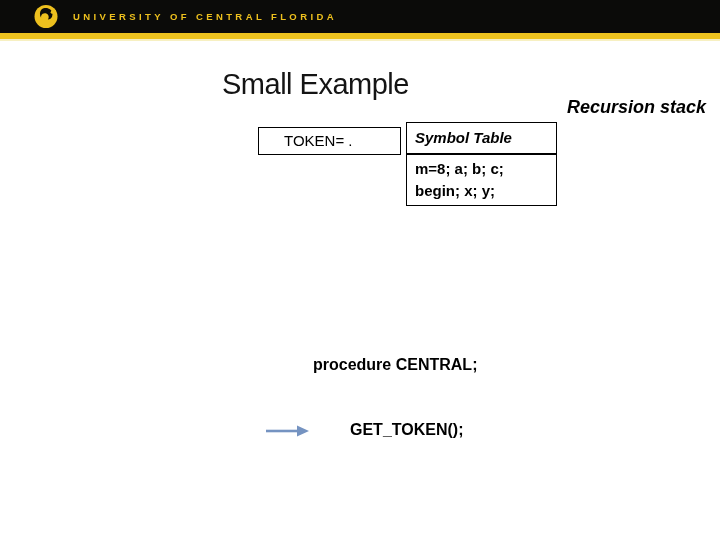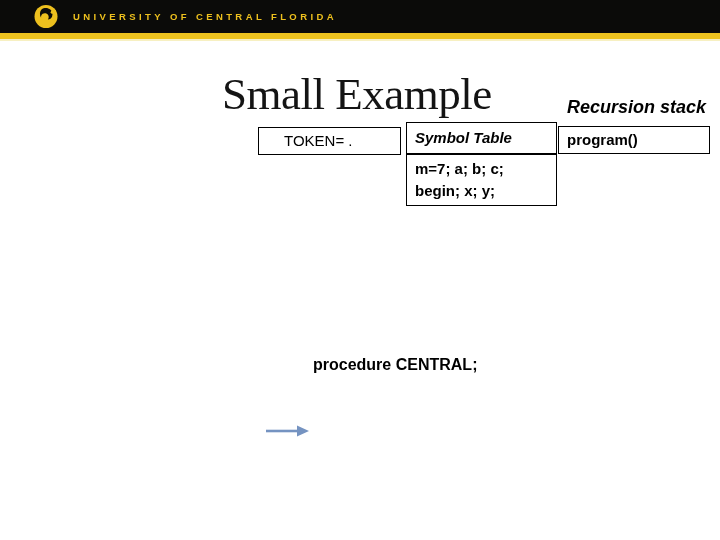--- a/index.html
+++ b/index.html
@@ -10,22 +10,22 @@
 
   
   .header-bar { position:absolute; left:0; top:0; width:720px; height:33px; background:#0b0b09;text-align:right; }
   .logo { position:absolute; left:33px; top:3px; width:27px; height:27px; }
   .brand { position:absolute; left:73px; top:0; height:33px; display:flex; align-items:center;
            color:#edc01e; font-size:9.5px; font-weight:bold; letter-spacing:3.4px; white-space:nowrap; }
   .gold-band { position:absolute; left:0; top:33px; width:720px; height:6px; background:#eec31f; }
   .pale-band { position:absolute; left:0; top:39px; width:720px; height:2px; background:#f7f0c2; }
 
   
-  .title { position:absolute; left:222px; top:68px; font-size:45px; letter-spacing:-0.5px;
-           color:#141414; white-space:nowrap;font-family:Liberation Serif, serif; }
+  .title { position:absolute; left:222px; top:68px; font-size:29px; letter-spacing:-0.5px;
+           color:#141414; white-space:nowrap; }
 
   .recursion-label { position:absolute; left:567px; top:97px; font-size:18px; font-weight:bold;
                      font-style:italic; color:#000; white-space:nowrap; }
 
   
   .box { position:absolute; background:#fff; border:1.5px solid #000; font-size:15px; color:#000;
          white-space:nowrap; }
   .token-box   { left:258px; top:127px; width:143px; height:28px; padding:4px 0 0 25px; }
   .symtab-box  { left:406px; top:122px; width:151px; height:32px; padding:6px 0 0 8px;
                  font-weight:bold; font-style:italic; }
@@ -67,28 +67,28 @@
 
   <div class="title">Small Example</div>
 
   <div class="recursion-label">Recursion stack</div>
 
   <div class="box token-box">TOKEN= .</div>
 
   <div class="box symtab-box">Symbol Table</div>
 
   <div class="box entries-box">
-    <div>m=7; a; b; c;</div>
+    <div>m=8; a; b; c;</div>
     <div>begin; x; y;</div>
   </div>
 
-  <div class="box program-box">program()</div>
 
   <div class="code">
     <div class="code-line">procedure CENTRAL;</div>
+    <div class="code-line indent">GET_TOKEN();</div>
     
     
     
   </div>
 
   <svg class="arrow" viewBox="0 0 46 14">
     <line x1="2" y1="7" x2="33" y2="7" stroke="#7593c1" stroke-width="2.6"></line>
     <polygon points="33,1.5 45,7 33,12.5" fill="#7593c1"></polygon>
   </svg>
 

